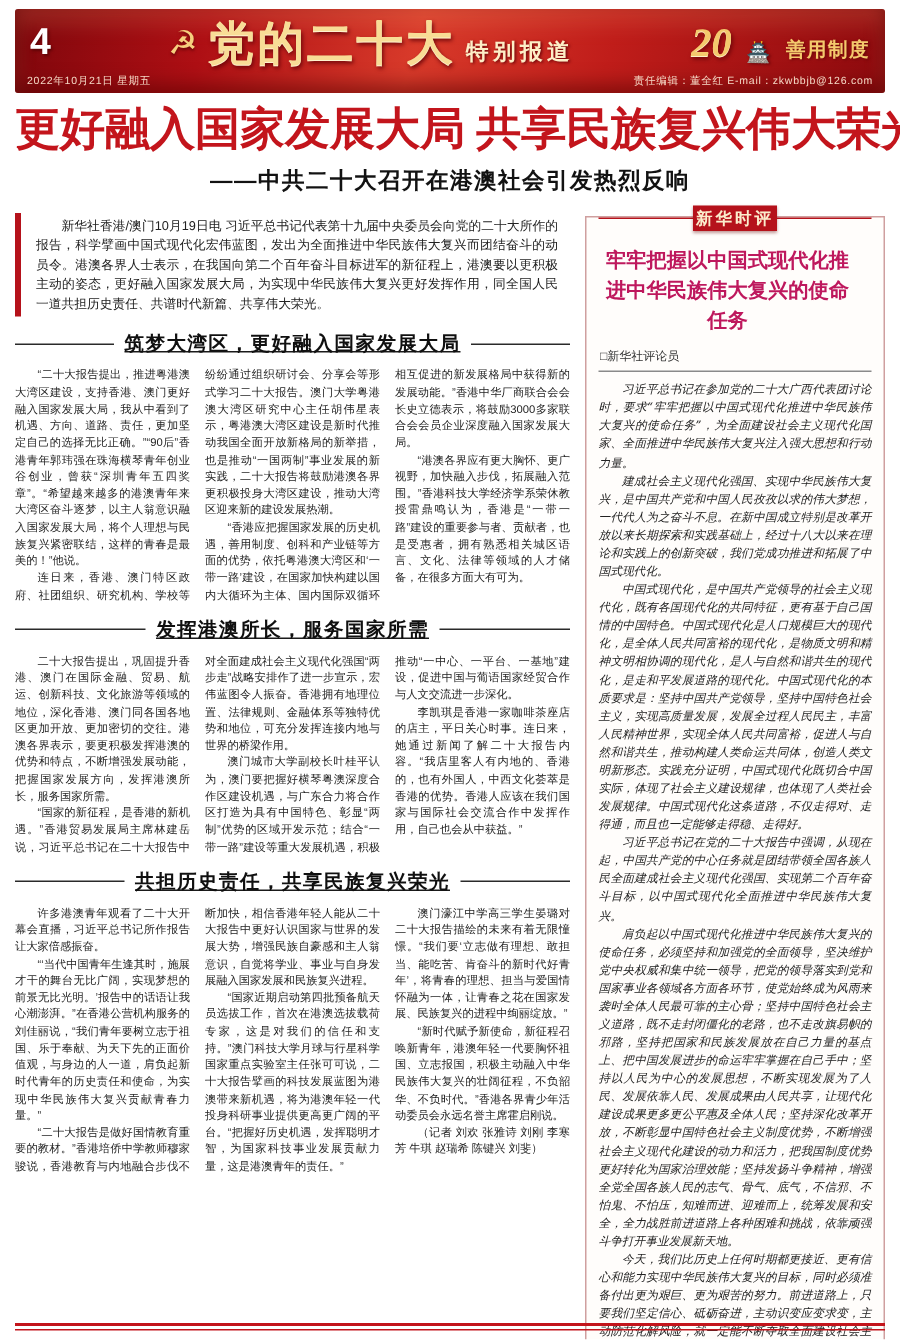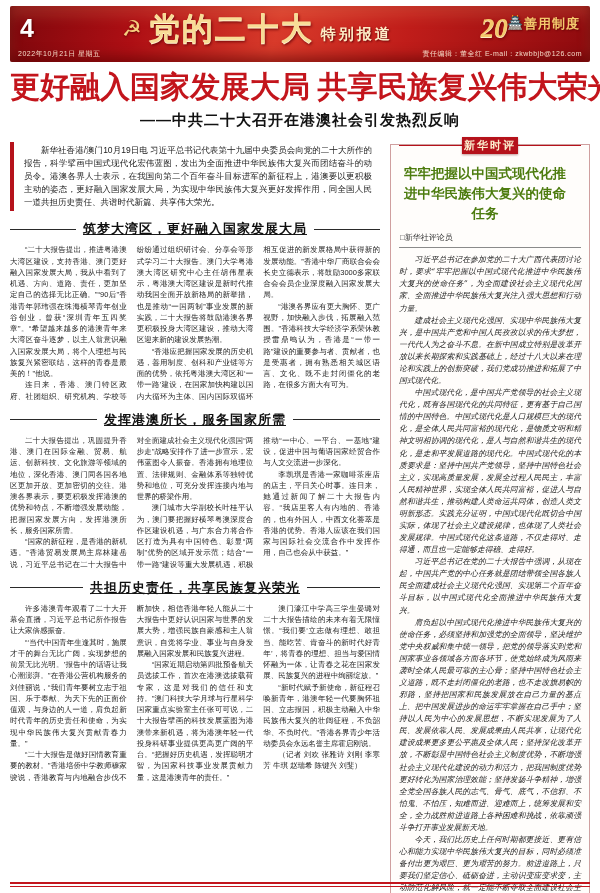--- a/index.html
+++ b/index.html
@@ -18,21 +18,21 @@
   }
   .banner-top { display:flex; align-items:center; padding:2px 10px 0 10px; flex:1; }
   .page-num { font-size:25px; font-weight:bold; color:#fff; line-height:1; text-shadow:1px 1px 2px #5a0406; }
   .banner-center { flex:1; display:flex; align-items:baseline; justify-content:center; gap:7px; }
   .emblem { font-size:22px; color:#f6cf7e; text-shadow:0 1px 2px #6b0509; align-self:center; }
   .banner-title {
     font-family:"Liberation Serif","DejaVu Serif",serif; font-weight:900; font-size:31px; line-height:1;
     color:#f8dc96; letter-spacing:2px; text-shadow:0 1px 0 #fff3cf,1px 2px 3px #6b0509;
   }
   .banner-subtitle { font-size:15px; font-weight:bold; color:#fdeec7; letter-spacing:3px; text-shadow:1px 1px 2px #6b0509; }
-  .banner-right { display:flex; align-items:flex-start; }
+  .banner-right { display:flex; align-items:flex-end; gap:10px; }
   .logo20 {
     font-family:"Liberation Serif",serif; font-style:italic; font-weight:900; font-size:27px; line-height:1;
     color:#f4c96d; text-shadow:0 1px 0 #fff0c4,1px 2px 3px #6b0509;
   }
   .gate-icon { font-size:13px; color:#f4c96d; text-shadow:1px 1px 2px #6b0509; }
   .masthead { font-family:"Liberation Serif","DejaVu Serif",serif; font-weight:900; font-size:13px; color:#f4c96d; letter-spacing:1px; text-shadow:1px 1px 2px #6b0509; }
   .banner-strip { display:flex; justify-content:space-between; align-items:center; font-size:7px; color:#f5d9c6; padding:0 8px 3px 8px; letter-spacing:.5px; }
   
   .kicker-row { display:flex; align-items:center; margin:14px 30px 8px 30px; gap:0; }
   .kicker-rule-l { flex:1; height:2px; background:linear-gradient(90deg,rgba(195,21,28,0),#b5121b); }
@@ -59,21 +59,21 @@
   .sec-body p { margin:0; font-size:7.5px; line-height:1.5; text-align:justify; text-indent:2em; color:#242424; }
   .credit { text-align:right; text-indent:0; font-size:7.5px; color:#242424; }
   
   .commentary {
     width:200px; flex:0 0 200px; border:1px solid #cf9f9f; background:#fffdfb;
     padding:0 8px 8px 8px; margin-top:2px; min-height:616px;
   }
   .c-kicker-row { display:flex; align-items:center; margin-top:-8px; }
   .c-kicker-row .hrule { flex:1; height:1px; background:#b5121b; }
   .c-kicker { background:#b5121b; color:#fbeccc; font-size:11px; font-weight:bold; padding:1px 2px; letter-spacing:2px; white-space:nowrap; box-shadow:0 1px 2px rgba(100,0,0,.4); }
-  .c-title { font-size:13.5px; font-weight:bold; color:#4d7c0f; text-align:center; line-height:1.5; margin:10px 12px 8px 2px; }
+  .c-title { font-size:13.5px; font-weight:bold; color:#be185d; text-align:center; line-height:1.5; margin:10px 12px 8px 2px; }
   .c-byline { font-size:8px; color:#333; border-bottom:1px solid #8a8a8a; padding:0 0 4px 1px; margin-bottom:6px; }
   .c-body p { margin:0; font-family:"DejaVu Serif","Liberation Serif",serif; font-style:italic; font-size:7.8px; line-height:1.55; text-align:justify; text-indent:2em; color:#222; }
   
   .bottom-rule { position:absolute; left:10px; right:10px; bottom:6px; height:5px; border-top:2px solid #c3151c; border-bottom:1px solid #c3151c; }
 </style>
 </head>
 <body>
 
 <div class="page">
 
@@ -112,21 +112,21 @@
       <section>
         <div class="sec-head">
           <span class="hrule"></span>
           <span class="sec-title">筑梦大湾区，更好融入国家发展大局</span>
           <span class="hrule"></span>
         </div>
         <div class="sec-body">
           <p>“二十大报告提出，推进粤港澳大湾区建设，支持香港、澳门更好融入国家发展大局，我从中看到了机遇、方向、道路、责任，更加坚定自己的选择无比正确。”“90后”香港青年郭玮强在珠海横琴青年创业谷创业，曾获“深圳青年五四奖章”。“希望越来越多的港澳青年来大湾区奋斗逐梦，以主人翁意识融入国家发展大局，将个人理想与民族复兴紧密联结，这样的青春是最美的！”他说。</p>
           <p>连日来，香港、澳门特区政府、社团组织、研究机构、学校等纷纷通过组织研讨会、分享会等形式学习二十大报告。澳门大学粤港澳大湾区研究中心主任胡伟星表示，粤港澳大湾区建设是新时代推动我国全面开放新格局的新举措，也是推动“一国两制”事业发展的新实践，二十大报告将鼓励港澳各界更积极投身大湾区建设，推动大湾区迎来新的建设发展热潮。</p>
           <p>“香港应把握国家发展的历史机遇，善用制度、创科和产业链等方面的优势，依托粤港澳大湾区和‘一带一路’建设，在国家加快构建以国内大循环为主体、国内国际双循环相互促进的新发展格局中获得新的发展动能。”香港中华厂商联合会会长史立德表示，将鼓励3000多家联合会会员企业深度融入国家发展大局。</p>
-          <p>“港澳各界应有更大胸怀、更广视野，加快融入步伐，拓展融入范围。”香港科技大学经济学系荣休教授雷鼎鸣认为，香港是“一带一路”建设的重要参与者、贡献者，也是受惠者，拥有熟悉相关城区语言、文化、既不走封闭僵化的老路，在很多方面大有可为。</p>
+          <p>“港澳各界应有更大胸怀、更广视野，加快融入步伐，拓展融入范围。”香港科技大学经济学系荣休教授雷鼎鸣认为，香港是“一带一路”建设的重要参与者、贡献者，也是受惠者，拥有熟悉相关城区语言、文化、法律等领域的人才储备，在很多方面大有可为。</p>
         </div>
       </section>
 
       <section>
         <div class="sec-head">
           <span class="hrule"></span>
           <span class="sec-title">发挥港澳所长，服务国家所需</span>
           <span class="hrule"></span>
         </div>
         <div class="sec-body">

